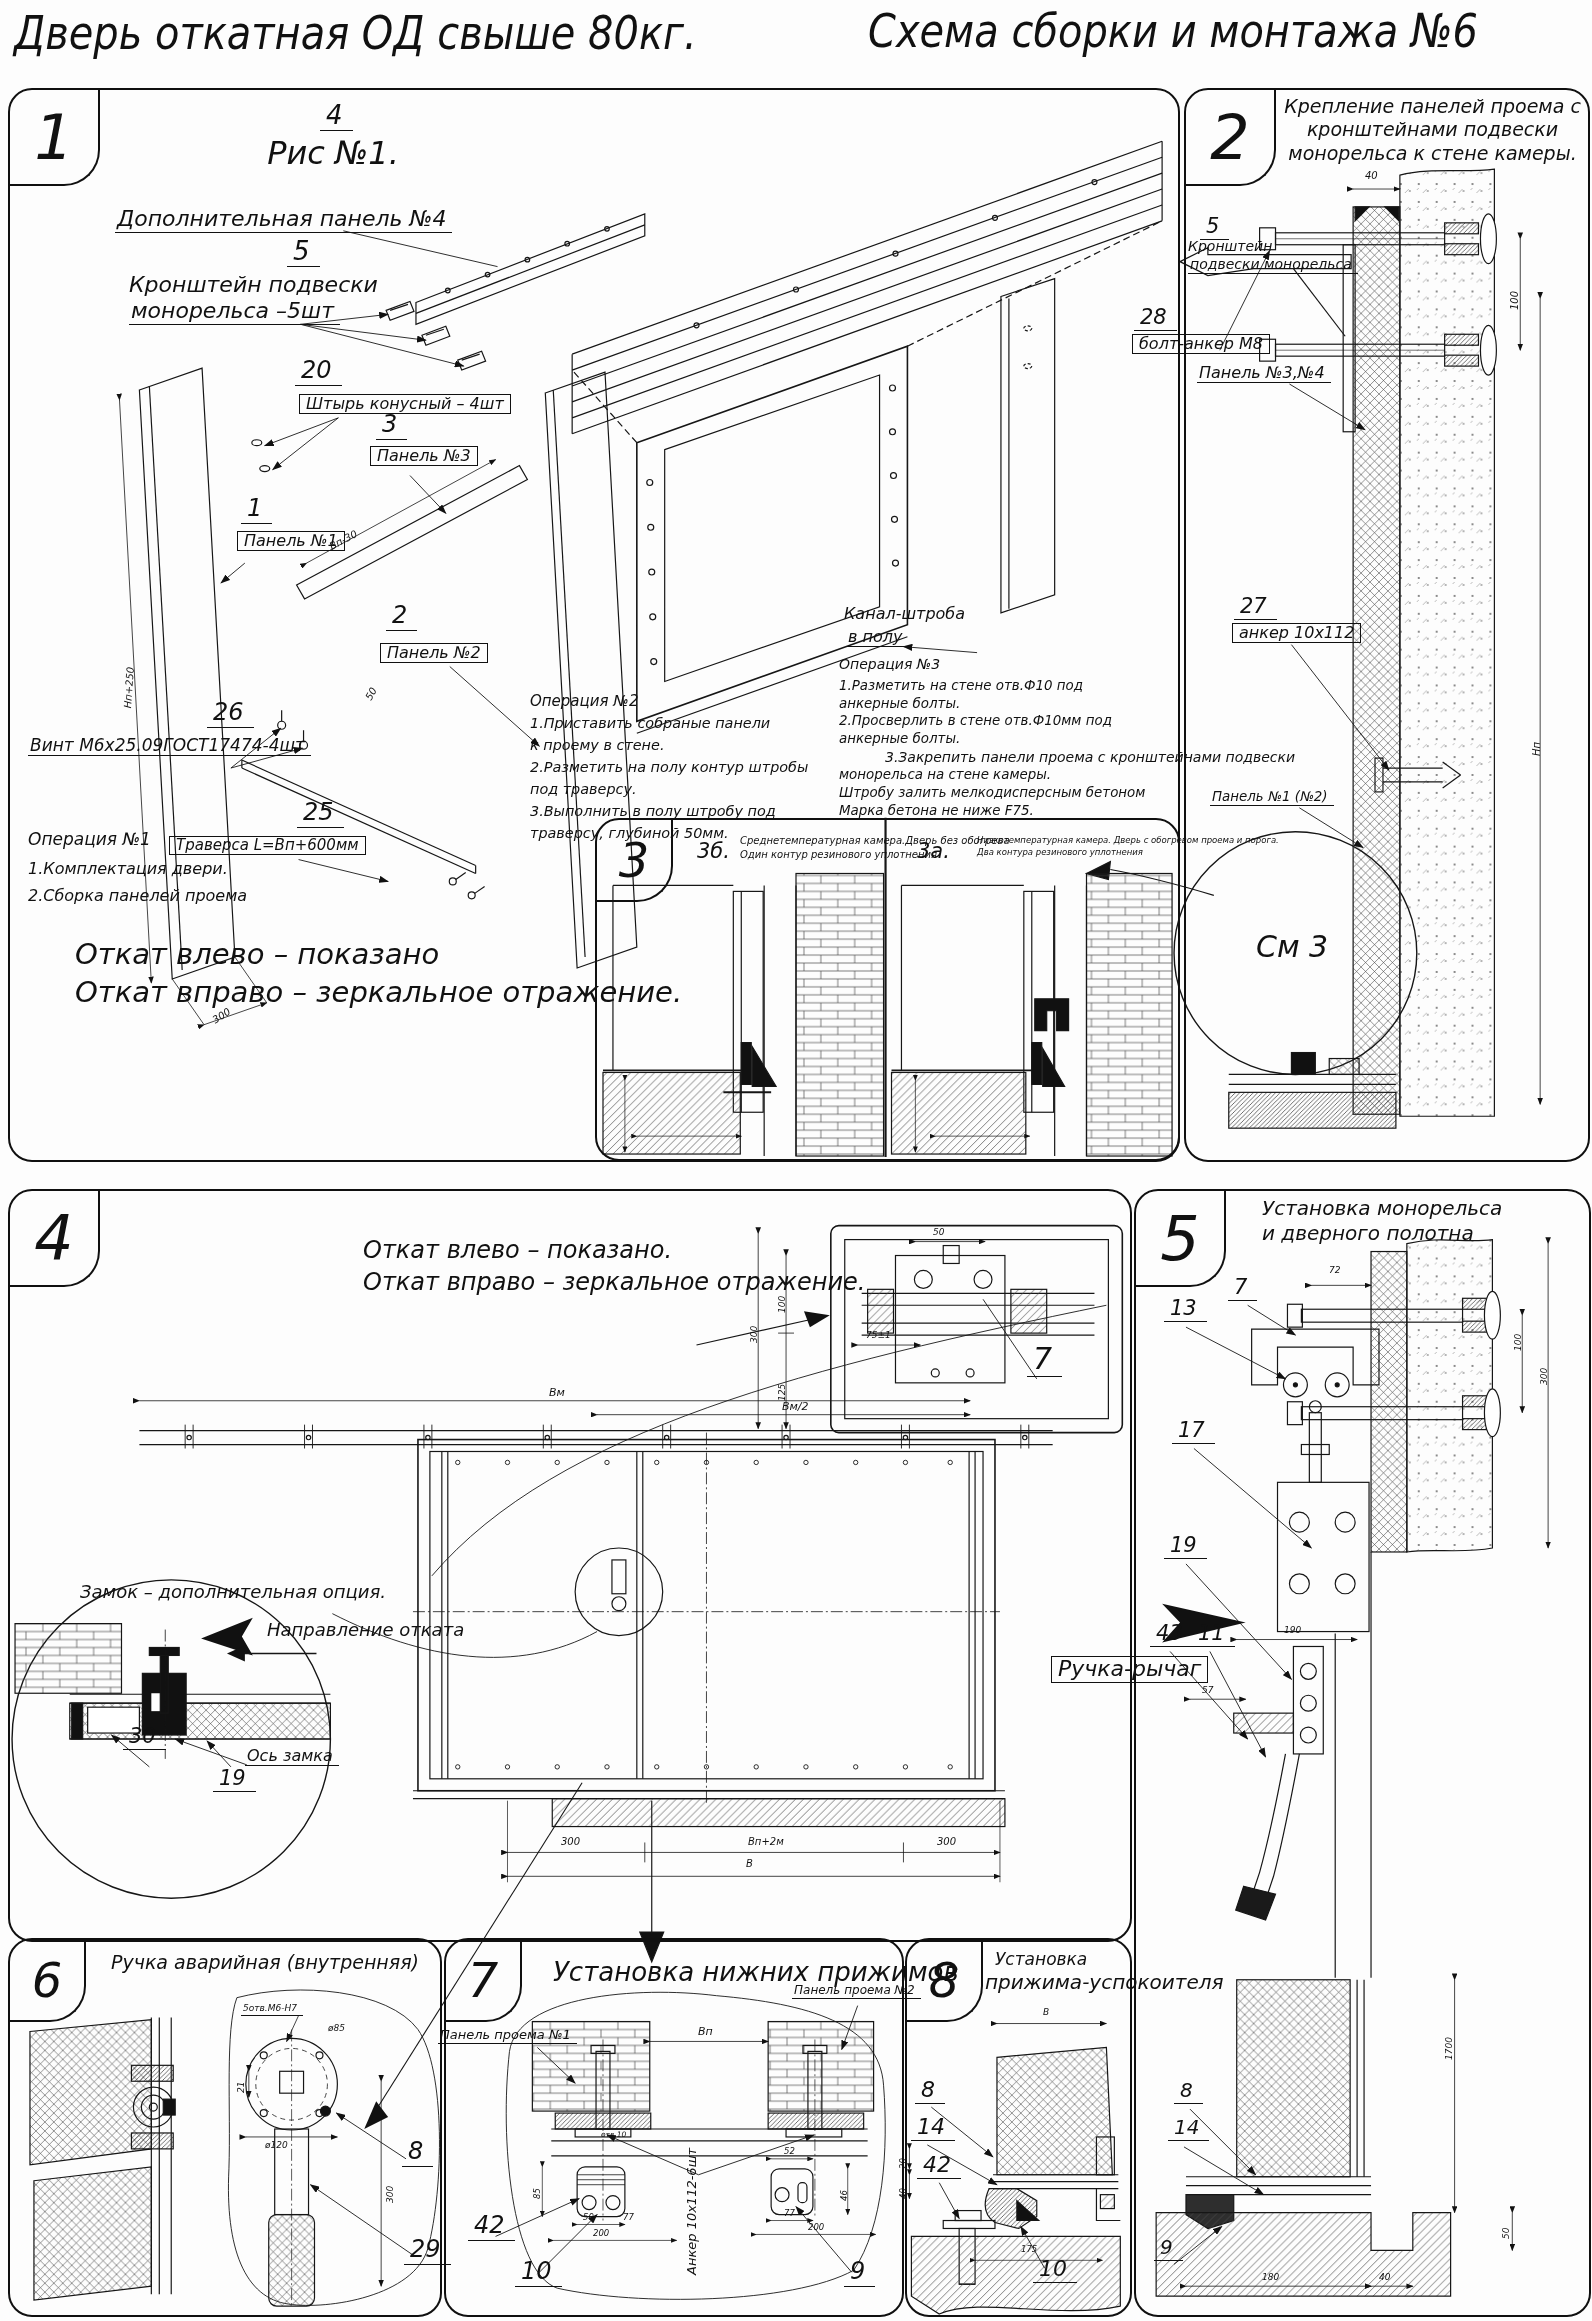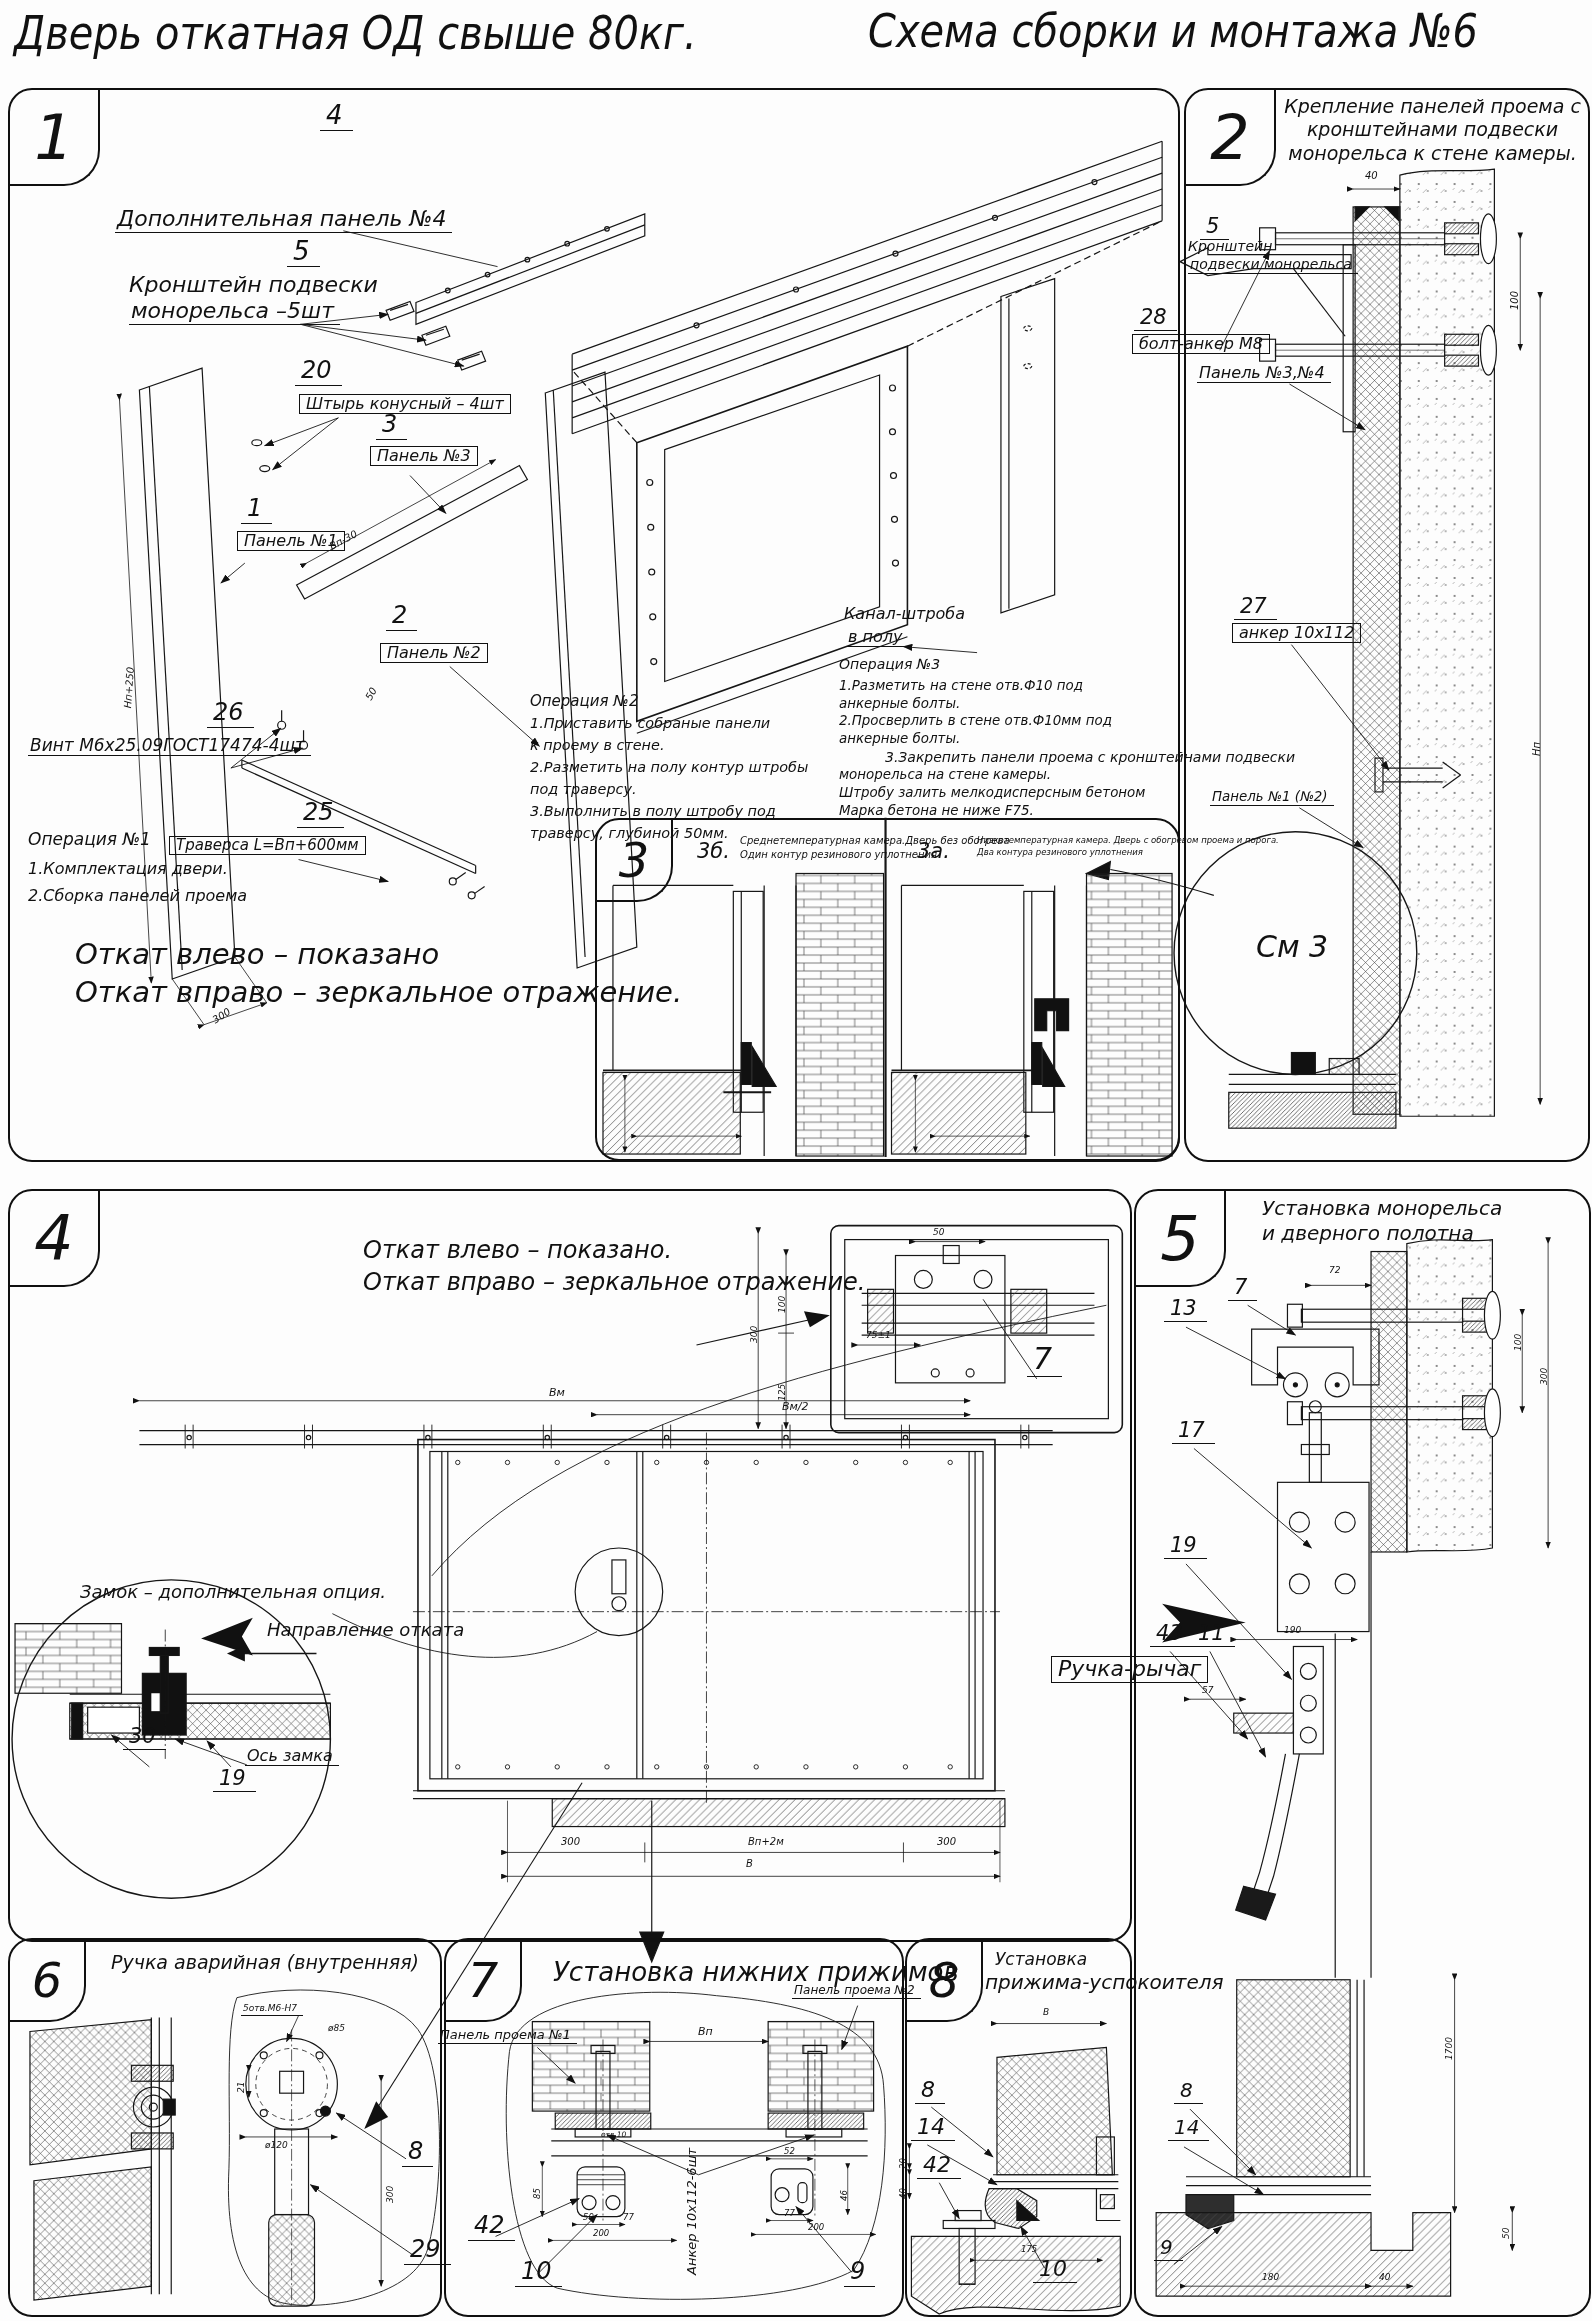--- a/index.html
+++ b/index.html
@@ -517,20 +517,21 @@
 <div class="numbox nb-sm" style="left:597px;top:820px">3</div>
 <div class="numbox nb-big" style="left:10px;top:1191px">4</div>
 <div class="numbox nb-big" style="left:1136px;top:1191px">5</div>
 <div class="numbox nb-sm" style="left:10px;top:1940px">6</div>
 <div class="numbox nb-sm" style="left:446px;top:1940px">7</div>
 <div class="numbox nb-sm" style="left:907px;top:1940px">8</div>
 
 <div class="t hdr" style="left:14px;top:8px">Дверь откатная ОД свыше 80кг.</div>
 <div class="t hdr" style="left:868px;top:6px">Схема сборки и монтажа №6</div>
 
+<div class="t ctr" style="left:104px;top:136px;width:458px;font-size:32px">Рис №1.</div>
 <div class="t nul" style="left:320px;top:101px;font-size:26px">4</div>
 <div class="t ul" style="left:115px;top:207px;font-size:22px">Дополнительная панель №4</div>
 <div class="t nul" style="left:287px;top:237px;font-size:26px">5</div>
 <div class="t" style="left:129px;top:273px;font-size:22px">Кронштейн подвески</div>
 <div class="t ul" style="left:129px;top:299px;font-size:22px">монорельса –5шт</div>
 <div class="t nul" style="left:295px;top:358px;font-size:24px">20</div>
 <div class="t box" style="left:299px;top:394px;font-size:16px">Штырь конусный – 4шт</div>
 <div class="t nul" style="left:376px;top:412px;font-size:24px">3</div>
 <div class="t box" style="left:370px;top:446px;font-size:16px">Панель №3</div>
 <div class="t nul" style="left:241px;top:496px;font-size:24px">1</div>

